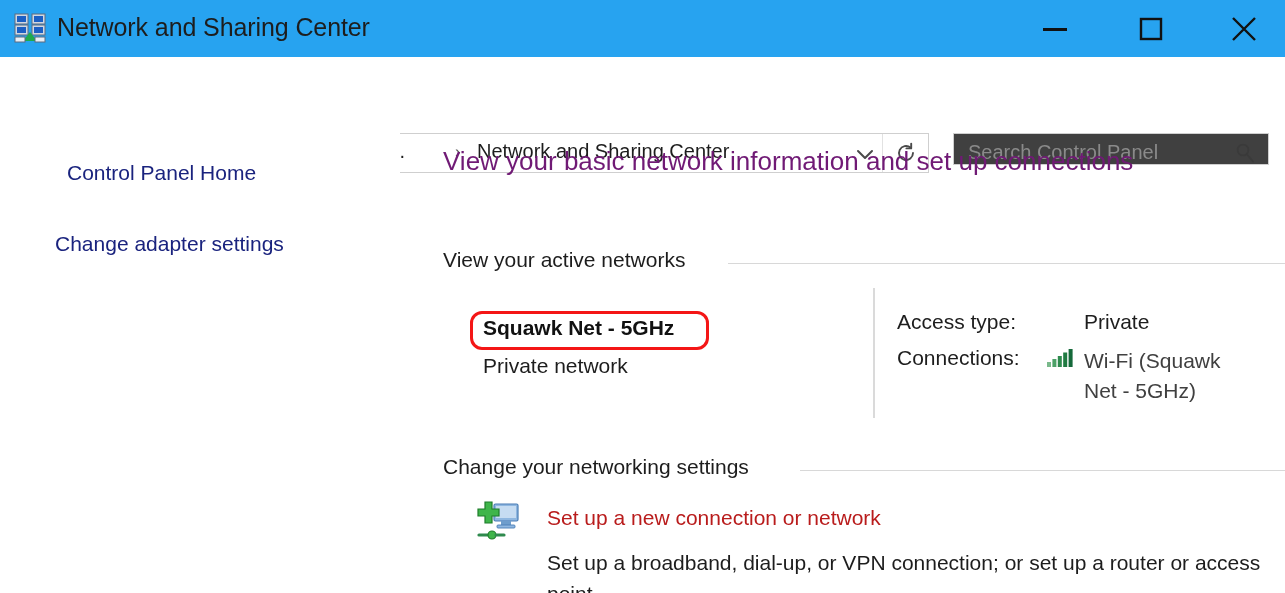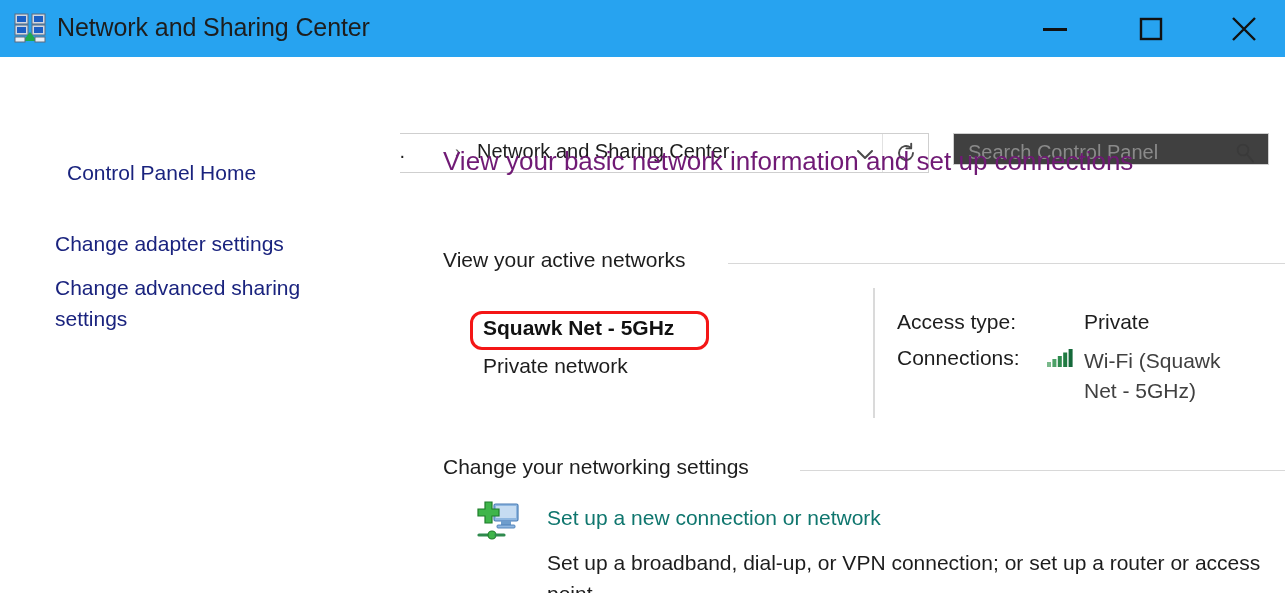--- a/index.html
+++ b/index.html
@@ -265,21 +265,21 @@
 
   .setup-icon {
     position: absolute;
     left: 75px; top: 369px;
     width: 46px; height: 42px;
   }
   .setup-link {
     position: absolute;
     left: 147px; top: 374px;
     font-size: 21px;
-    color: #0f766e;
+    color: #b91c1c;
     white-space: nowrap;
     cursor: default;
   }
   .setup-desc {
     position: absolute;
     left: 147px; top: 415px;
     width: 740px;
     font-size: 21px;
     line-height: 31px;
     color: #1d1d1d;
@@ -388,21 +388,20 @@
           <circle cx="9" cy="8" r="5.4" stroke="#3a3a3a" stroke-width="1.8" fill="none"></circle>
           <path d="M12.8 12.2 L19 19.5" stroke="#3a3a3a" stroke-width="1.9" stroke-linecap="round"></path>
         </svg>
       </div>
     </div>
   </div>
 
   <div class="sidebar">
     <div class="side-link side-1">Control Panel Home</div>
     <div class="side-link side-2">Change adapter settings</div>
-    <div class="side-link side-3 wrap">Change advanced sharing settings</div>
   </div>
 
   <div class="content">
 
     <div class="page-title">View your basic network information and set up connections</div>
 
     <div class="section-head sec-active">View your active networks</div>
     <div class="section-rule rule-active"></div>
 
     <div class="net-name-wrap">

